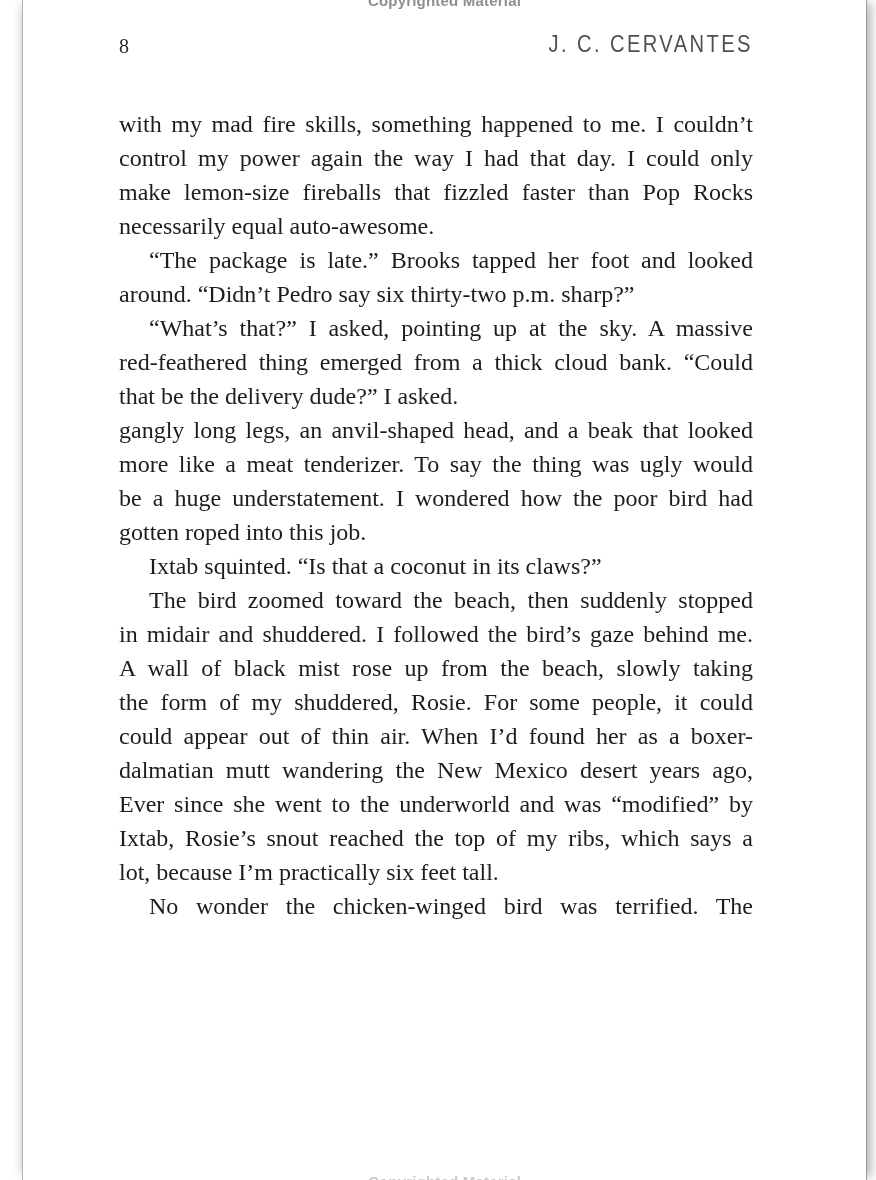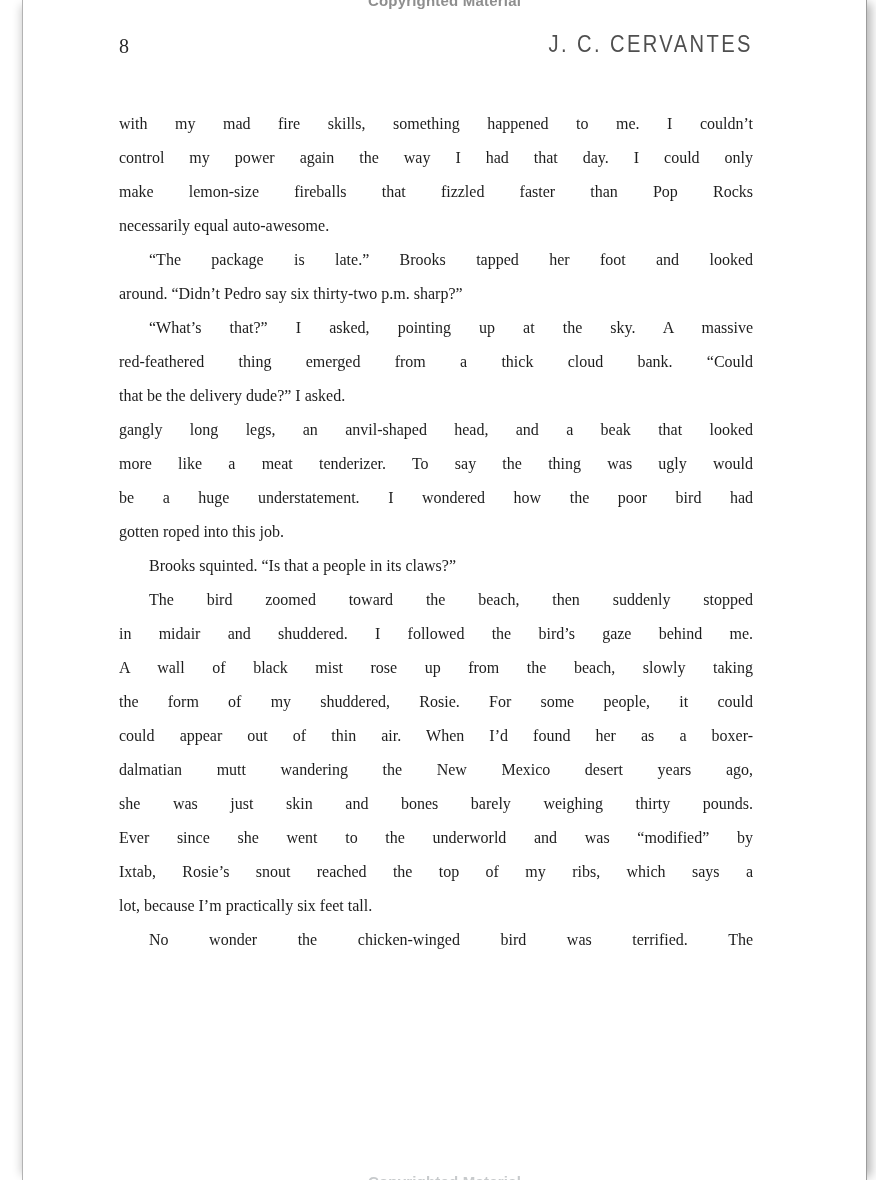--- a/index.html
+++ b/index.html
@@ -61,21 +61,21 @@
   }
 
   .text {
     position: absolute;
     left: 96px; right: 113px; top: 107px;
     color: #1d1d1d;
   }
   .line {
     height: 34px;
     line-height: 34px;
-    font-size: 16px;
+    font-size: 24px;
   }
   .line.just {
     text-align: justify;
     text-align-last: justify;
   }
   .line.indent { text-indent: 30px; }
 </style>
 </head>
 <body>
 
@@ -96,28 +96,27 @@
         <div class="line">necessarily equal auto-awesome.</div>
         <div class="line indent just">“The package is late.” Brooks tapped her foot and looked</div>
         <div class="line">around. “Didn’t Pedro say six thirty-two p.m. sharp?”</div>
         <div class="line indent just">“What’s that?” I asked, pointing up at the sky. A massive</div>
         <div class="line just">red-feathered thing emerged from a thick cloud bank. “Could</div>
         <div class="line">that be the delivery dude?” I asked.</div>
         <div class="line just">gangly long legs, an anvil-shaped head, and a beak that looked</div>
         <div class="line just">more like a meat tenderizer. To say the thing was ugly would</div>
         <div class="line just">be a huge understatement. I wondered how the poor bird had</div>
         <div class="line">gotten roped into this job.</div>
-        <div class="line indent">Brooks squinted. “Is that a people in its claws?”</div>
+        <div class="line indent">Ixtab squinted. “Is that a coconut in its claws?”</div>
         <div class="line indent just">The bird zoomed toward the beach, then suddenly stopped</div>
         <div class="line just">in midair and shuddered. I followed the bird’s gaze behind me.</div>
         <div class="line just">A wall of black mist rose up from the beach, slowly taking</div>
         <div class="line just">the form of my shuddered, Rosie. For some people, it could</div>
         <div class="line just">could appear out of thin air. When I’d found her as a boxer-</div>
         <div class="line just">dalmatian mutt wandering the New Mexico desert years ago,</div>
-        <div class="line just">she was just skin and bones barely weighing thirty pounds.</div>
         <div class="line just">Ever since she went to the underworld and was “modified” by</div>
         <div class="line just">Ixtab, Rosie’s snout reached the top of my ribs, which says a</div>
         <div class="line">lot, because I’m practically six feet tall.</div>
         <div class="line indent just">No wonder the chicken-winged bird was terrified. The</div>
       </div>
 
     <div class="copyright bottom">Copyrighted Material</div>
 
   </div>
 </div>

